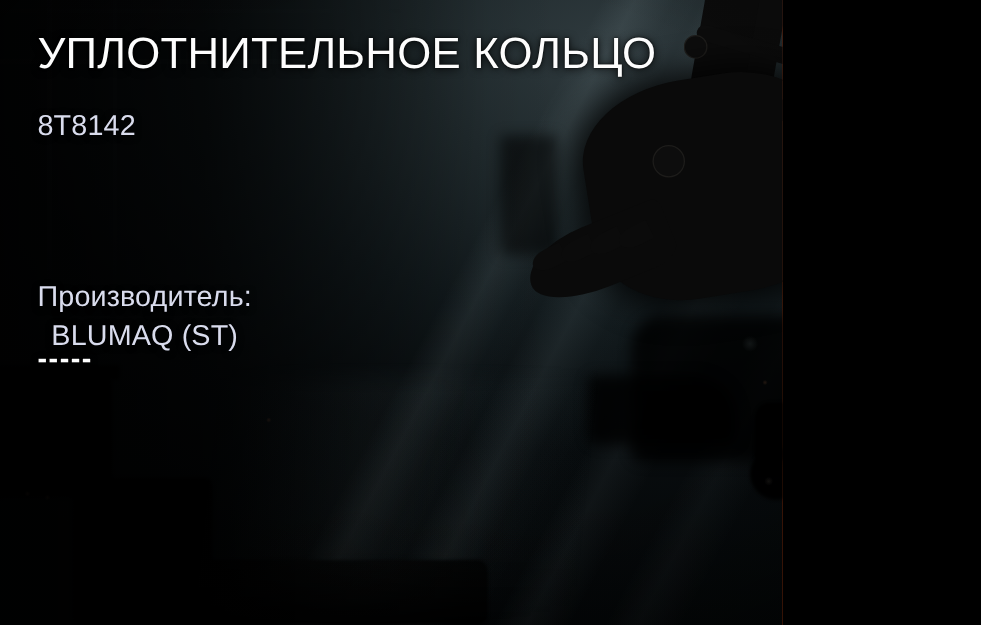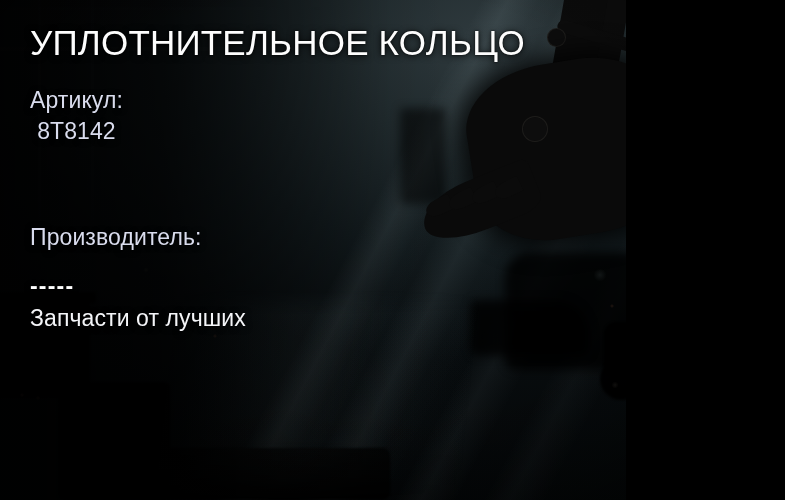--- a/index.html
+++ b/index.html
@@ -239,27 +239,26 @@
   </div>
 
   <div class="bg-layer bg-bands"></div>
   <div class="bg-layer bg-bokeh"></div>
   <div class="bg-layer left-scrim"></div>
   <div class="bg-layer vignette"></div>
 
   <div id="title" class="txt">УПЛОТНИТЕЛЬНОЕ КОЛЬЦО</div>
 
   <div id="sku-block" class="txt field">
-    <span class="lbl">Артикул:</span>
     <span class="val">8T8142</span>
   </div>
 
   <div id="mfr-block" class="txt field">
     <span class="lbl">Производитель:</span>
+    <span class="val">BLUMAQ (ST)</span>
   </div>
 
   <div id="dashes" class="txt">-----</div>
 
   <div id="promo" class="txt">
-    <span>Запчасти от лучших</span>
   </div>
 
 </div>
 
 </body></html>

